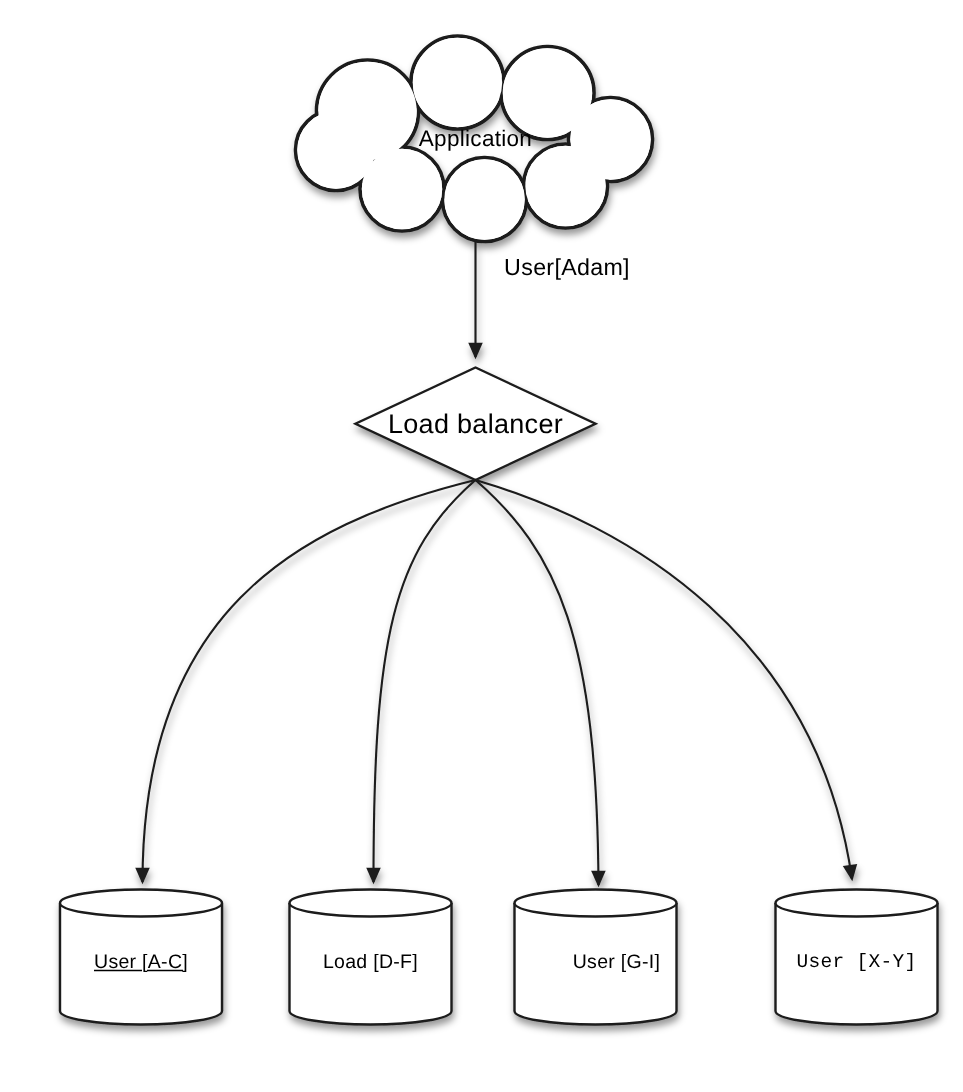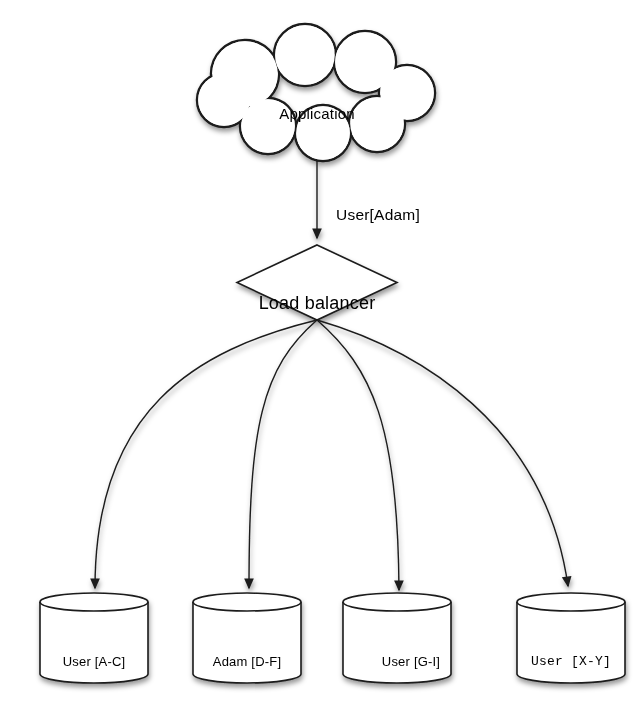--- a/index.html
+++ b/index.html
@@ -22,26 +22,25 @@
     width: 642px;
     height: 728px;
   }
   .node-label {
     position: absolute;
     transform: translate(-50%, -50%);
     color: #000000;
     white-space: nowrap;
     text-align: right;
     letter-spacing: 0.2px;
-    margin-top: 20px;
   }
   .label-application   { left: 317px; top: 93px;  font-size: 15px; }
-  .label-edge          { left: 378px; top: 195px; font-size: 15.5px; }
+  .label-edge          { left: 378px; top: 179px; font-size: 15.5px; }
   .label-loadbalancer  { left: 317px; top: 283px; font-size: 18px; }
-  .label-shard-0       { left: 94px;  top: 641px; font-size: 13px; }
+  .label-shard-0       { left: 94px;  top: 641px; font-size: 13px; text-decoration: underline; }
   .label-shard-1       { left: 247px; top: 641px; font-size: 13px; }
   .label-shard-2       { left: 397px; top: 641px; font-size: 13px; padding-left: 28px; }
   .label-shard-3       { left: 571px; top: 641px; font-size: 13px; font-family: Liberation Mono, monospace; }
 </style>
 </head>
 <body>
 
 <div id="stage">
 
   <svg id="diagram-svg" viewBox="0 0 642 728">
@@ -109,19 +108,19 @@
   </svg>
 
   <div class="node-label label-application">Application</div>
 
   <div class="node-label label-edge">User[Adam]</div>
 
   <div class="node-label label-loadbalancer">Load balancer</div>
 
   <div class="node-label label-shard-0">User [A-C]</div>
 
-  <div class="node-label label-shard-1">Adam [D-F]</div>
+  <div class="node-label label-shard-1">Load [D-F]</div>
 
   <div class="node-label label-shard-2">User [G-I]</div>
 
   <div class="node-label label-shard-3">User [X-Y]</div>
 
 </div>
 
 </body></html>

